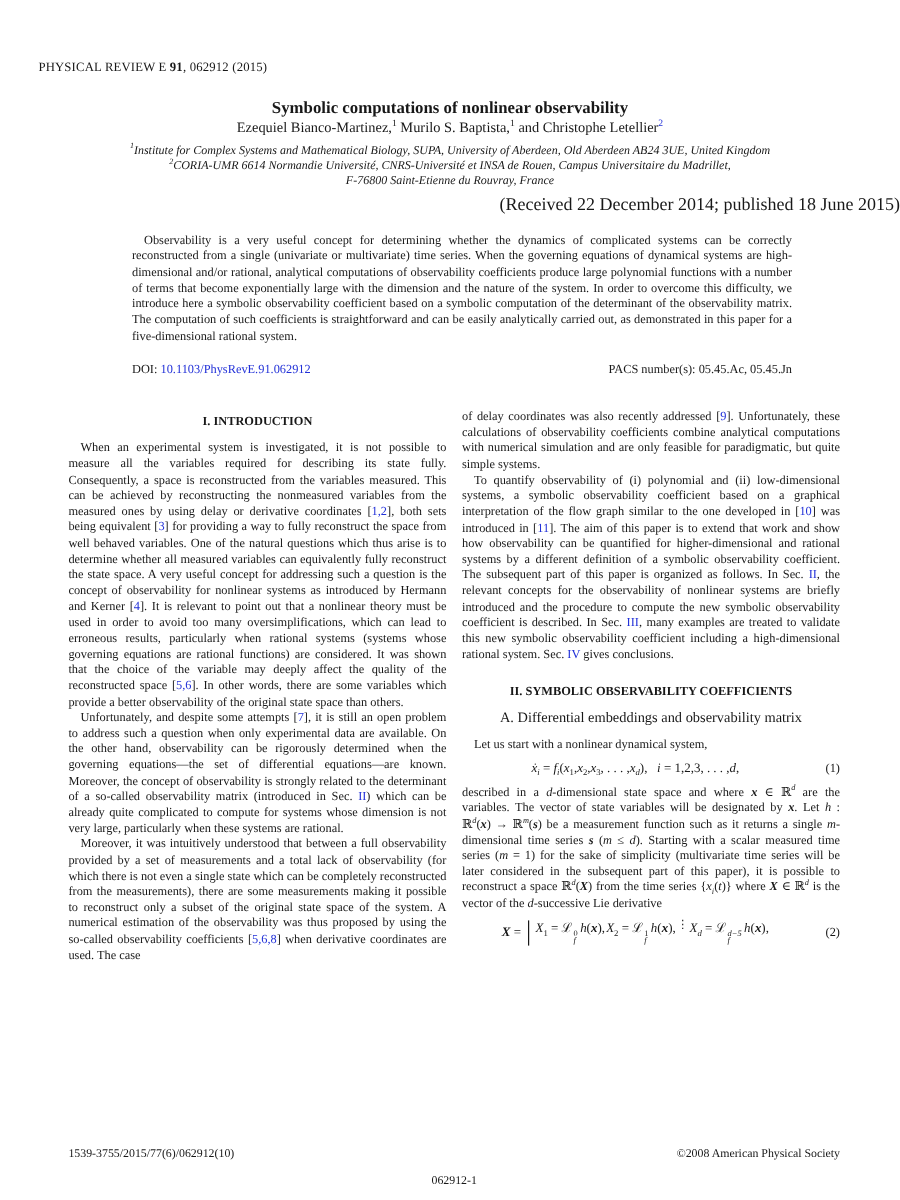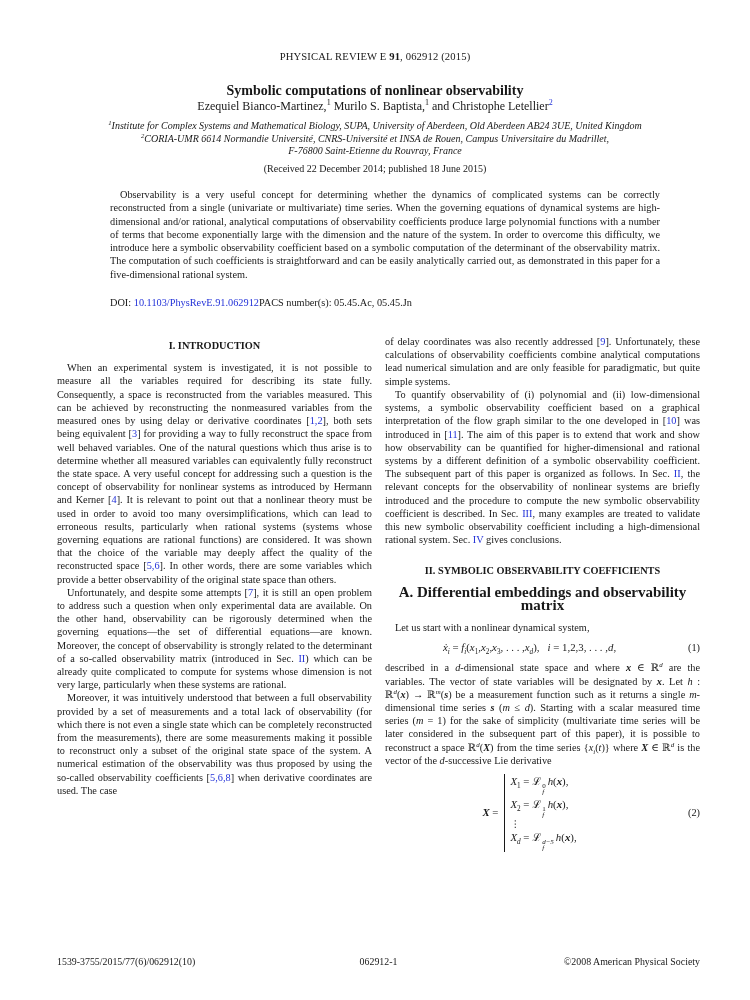--- a/index.html
+++ b/index.html
@@ -1,54 +1,54 @@
 <!DOCTYPE html>
 <html><head>
 <meta charset="utf-8">
 <style>
   html,body{margin:0;padding:0;background:#ffffff;}
   body{width:750px;height:1000px;position:relative;overflow:hidden;
        font-family:"Liberation Serif","DejaVu Serif",serif;color:#181818;}
   .page{position:absolute;inset:0;}
-  .jheader{text-align:center;margin-top:51px;font-size:10.6px;letter-spacing:.15px;}
+  .jheader{text-align:left;margin-top:51px;font-size:10.6px;letter-spacing:.15px;padding-left:32px;}
   .title{text-align:center;font-size:14px;font-weight:bold;margin:21px 40px 0;}
   .authors{text-align:center;font-size:12px;}
   .affil{text-align:center;font-size:10px;font-style:italic;margin-top:1.5px;}
   .affil.first{margin-top:6px;}
-  .received{text-align:center;font-size:10px;margin-top:7px;}
+  .received{text-align:right;font-size:15px;margin-top:7px;}
   .abstract{margin:14px 90px 0 110px;font-size:10.3px;line-height:13.3px;
             text-align:justify;text-indent:10px;}
-  .doirow{display:flex;justify-content:flex-start;margin:16px 90px 0 110px;
+  .doirow{display:flex;justify-content:space-between;margin:16px 90px 0 110px;
           font-size:10.3px;}
   .doi a{cursor:pointer;}
   .cols{display:flex;gap:13px;margin:27px 50px 0 57px;}
   .col{width:315px;font-size:10.3px;line-height:13.2px;text-align:justify;}
   .col p{margin:0;}
   p.ind{text-indent:10px;}
   h2{font-size:10.3px;text-align:center;font-weight:bold;margin:4px 0 9px;}
   h2.mid{margin-top:18px;margin-bottom:8px;}
-  h3{font-size:15px;text-align:center;font-weight:bold;margin:4px 0 9px;}
+  h3{font-size:12px;text-align:center;font-weight:normal;margin:4px 0 9px;}
   .equation{display:flex;align-items:center;margin:7px 0;}
   .eq-body{flex:1;text-align:center;font-size:10.8px;}
   .eq-num{font-size:10.3px;width:26px;text-align:right;}
   .blue{color:#2231d8;text-decoration:none;}
   .it{font-style:italic;}
   .bd{font-weight:bold;}
   .sup{font-size:67%;vertical-align:super;line-height:0;}
   .sub{font-size:67%;vertical-align:sub;line-height:0;}
   .stk{display:inline-flex;flex-direction:column;align-items:flex-start;
        font-size:7px;line-height:6.5px;vertical-align:-3px;margin:0 2px 0 1px;}
   .eq2-body{display:flex;align-items:center;justify-content:center;gap:6px;}
   .eq2-lhs{font-size:10.8px;}
   .eq2-cases{border-left:1px solid #181818;padding-left:5px;text-align:left;
-             display:flex;flex-direction:column;gap:1px;font-size:10.8px;line-height:14.5px;}
+             display:flex;flex-direction:row;gap:1px;font-size:10.8px;line-height:14.5px;}
   .vdots{font-size:9.5px;line-height:9px;}
   .footer{position:absolute;left:57px;right:50px;top:956px;height:14px;font-size:9.9px;}
   .footer .fl{position:absolute;left:0;}
-  .footer .fc{position:absolute;left:50%;transform:translateX(-50%);}
+  .footer .fc{position:absolute;left:50%;transform:translateX(-50%);margin-top:23px;}
   .footer .fr{position:absolute;right:0;}
 </style>
 </head>
 <body>
 
 <div class="page">
 
   <div class="jheader">
     <span>PHYSICAL REVIEW E </span><span class="bd">91</span><span>, 062912 (2015)</span>
   </div>
@@ -73,21 +73,21 @@
   <div class="cols">
 
     <div class="col">
       <h2>I. INTRODUCTION</h2>
       <p class="ind"><span>When an experimental system is investigated, it is not possible to measure all the variables required for describing its state fully. Consequently, a space is reconstructed from the variables measured. This can be achieved by reconstructing the nonmeasured variables from the measured ones by using delay or derivative coordinates [</span><span class="blue">1,2</span><span>], both sets being equivalent [</span><span class="blue">3</span><span>] for providing a way to fully reconstruct the space from well behaved variables. One of the natural questions which thus arise is to determine whether all measured variables can equivalently fully reconstruct the state space. A very useful concept for addressing such a question is the concept of observability for nonlinear systems as introduced by Hermann and Kerner [</span><span class="blue">4</span><span>]. It is relevant to point out that a nonlinear theory must be used in order to avoid too many oversimplifications, which can lead to erroneous results, particularly when rational systems (systems whose governing equations are rational functions) are considered. It was shown that the choice of the variable may deeply affect the quality of the reconstructed space [</span><span class="blue">5,6</span><span>]. In other words, there are some variables which provide a better observability of the original state space than others.</span></p>
       <p class="ind"><span>Unfortunately, and despite some attempts [</span><span class="blue">7</span><span>], it is still an open problem to address such a question when only experimental data are available. On the other hand, observability can be rigorously determined when the governing equations—the set of differential equations—are known. Moreover, the concept of observability is strongly related to the determinant of a so-called observability matrix (introduced in Sec. </span><span class="blue">II</span><span>) which can be already quite complicated to compute for systems whose dimension is not very large, particularly when these systems are rational.</span></p>
       <p class="ind"><span>Moreover, it was intuitively understood that between a full observability provided by a set of measurements and a total lack of observability (for which there is not even a single state which can be completely reconstructed from the measurements), there are some measurements making it possible to reconstruct only a subset of the original state space of the system. A numerical estimation of the observability was thus proposed by using the so-called observability coefficients [</span><span class="blue">5,6,8</span><span>] when derivative coordinates are used. The case</span></p>
     </div>
 
     <div class="col">
-      <p><span>of delay coordinates was also recently addressed [</span><span class="blue">9</span><span>]. Unfortunately, these calculations of observability coefficients combine analytical computations lead numerical simulation and are only feasible for paradigmatic, but quite simple systems.</span></p>
+      <p><span>of delay coordinates was also recently addressed [</span><span class="blue">9</span><span>]. Unfortunately, these calculations of observability coefficients combine analytical computations with numerical simulation and are only feasible for paradigmatic, but quite simple systems.</span></p>
       <p class="ind"><span>To quantify observability of (i) polynomial and (ii) low-dimensional systems, a symbolic observability coefficient based on a graphical interpretation of the flow graph similar to the one developed in [</span><span class="blue">10</span><span>] was introduced in [</span><span class="blue">11</span><span>]. The aim of this paper is to extend that work and show how observability can be quantified for higher-dimensional and rational systems by a different definition of a symbolic observability coefficient. The subsequent part of this paper is organized as follows. In Sec. </span><span class="blue">II</span><span>, the relevant concepts for the observability of nonlinear systems are briefly introduced and the procedure to compute the new symbolic observability coefficient is described. In Sec. </span><span class="blue">III</span><span>, many examples are treated to validate this new symbolic observability coefficient including a high-dimensional rational system. Sec. </span><span class="blue">IV</span><span> gives conclusions.</span></p>
       <h2 class="mid">II. SYMBOLIC OBSERVABILITY COEFFICIENTS</h2>
       <h3>A. Differential embeddings and observability matrix</h3>
       <p class="ind"><span>Let us start with a nonlinear dynamical system,</span></p>
 
       <div class="equation">
         <div class="eq-body"><span class="it">ẋ</span><span class="it sub">i</span><span> = </span><span class="it">f</span><span class="it sub">i</span><span>(</span><span class="it">x</span><span class="sub">1</span><span>,</span><span class="it">x</span><span class="sub">2</span><span>,</span><span class="it">x</span><span class="sub">3</span><span>, . . . ,</span><span class="it">x</span><span class="it sub">d</span><span>),</span><span>&nbsp;&nbsp;&nbsp;</span><span class="it">i</span><span> = 1,2,3, . . . ,</span><span class="it">d</span><span>,</span></div>
         <div class="eq-num">(1)</div>
       </div>
 

